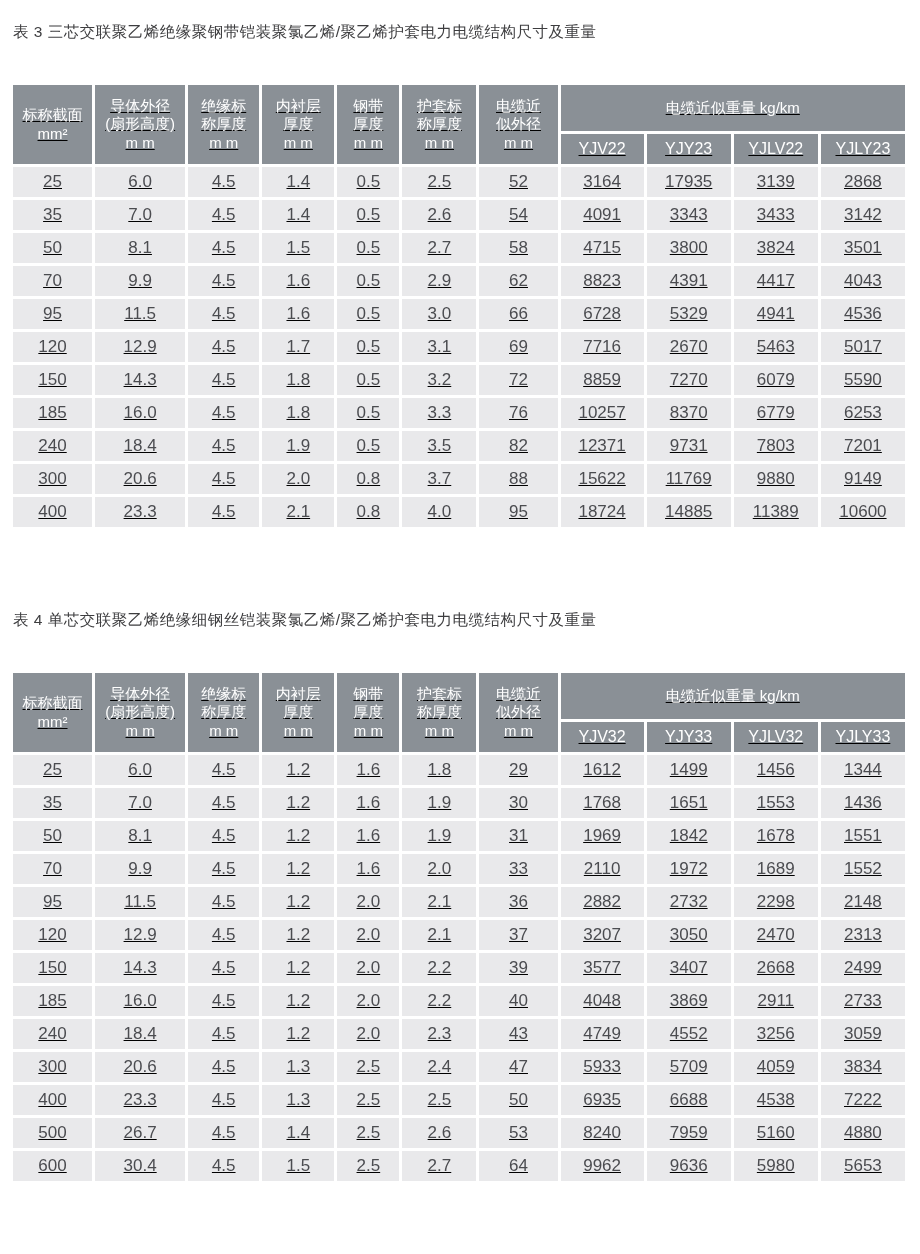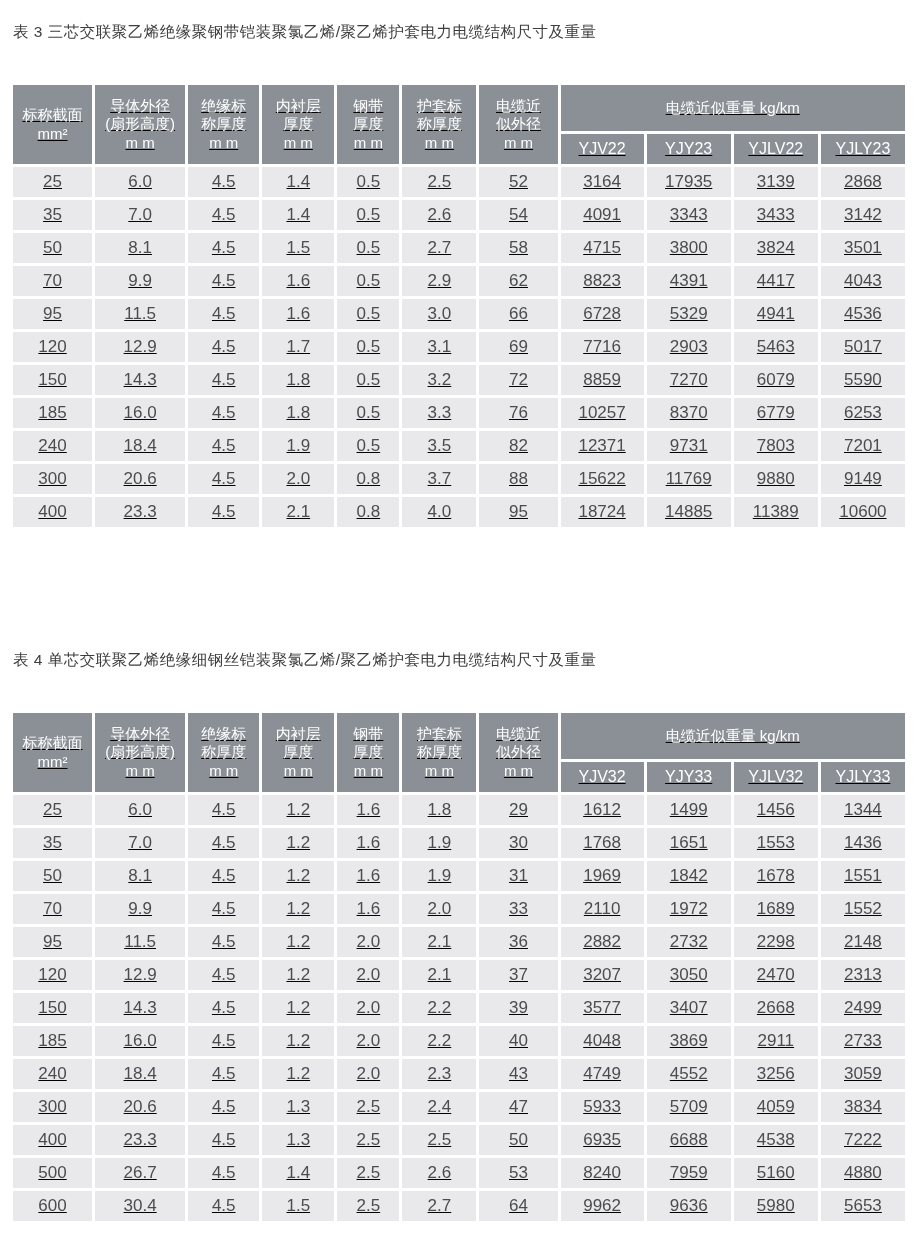--- a/index.html
+++ b/index.html
@@ -16,21 +16,21 @@
     overflow: hidden;
   }
   .section-title {
     color: #3d3d3f;
     font-size: 15.5px;
     line-height: 21px;
     margin: 0 0 0 13px;
     letter-spacing: 0.5px;
   }
   .title-1 { padding-top: 21px; }
-  .title-2 { padding-top: 0; margin-top: 119px; }
+  .title-2 { padding-top: 0; margin-top: 79px; }
   table.spec {
     border-collapse: separate;
     border-spacing: 3px;
     table-layout: fixed;
     width: 898px;
     margin-left: 10px;
     text-decoration: underline;
   }
   .t1 { margin-top: 40px; }
   .t2 { margin-top: 40px; }
@@ -165,21 +165,21 @@
         </tr>
         <tr>
           <td>120</td>
           <td>12.9</td>
           <td>4.5</td>
           <td>1.7</td>
           <td>0.5</td>
           <td>3.1</td>
           <td>69</td>
           <td>7716</td>
-          <td>2903</td>
+          <td>2670</td>
           <td>5463</td>
           <td>5017</td>
         </tr>
         <tr>
           <td>150</td>
           <td>14.3</td>
           <td>4.5</td>
           <td>1.8</td>
           <td>0.5</td>
           <td>3.2</td>

